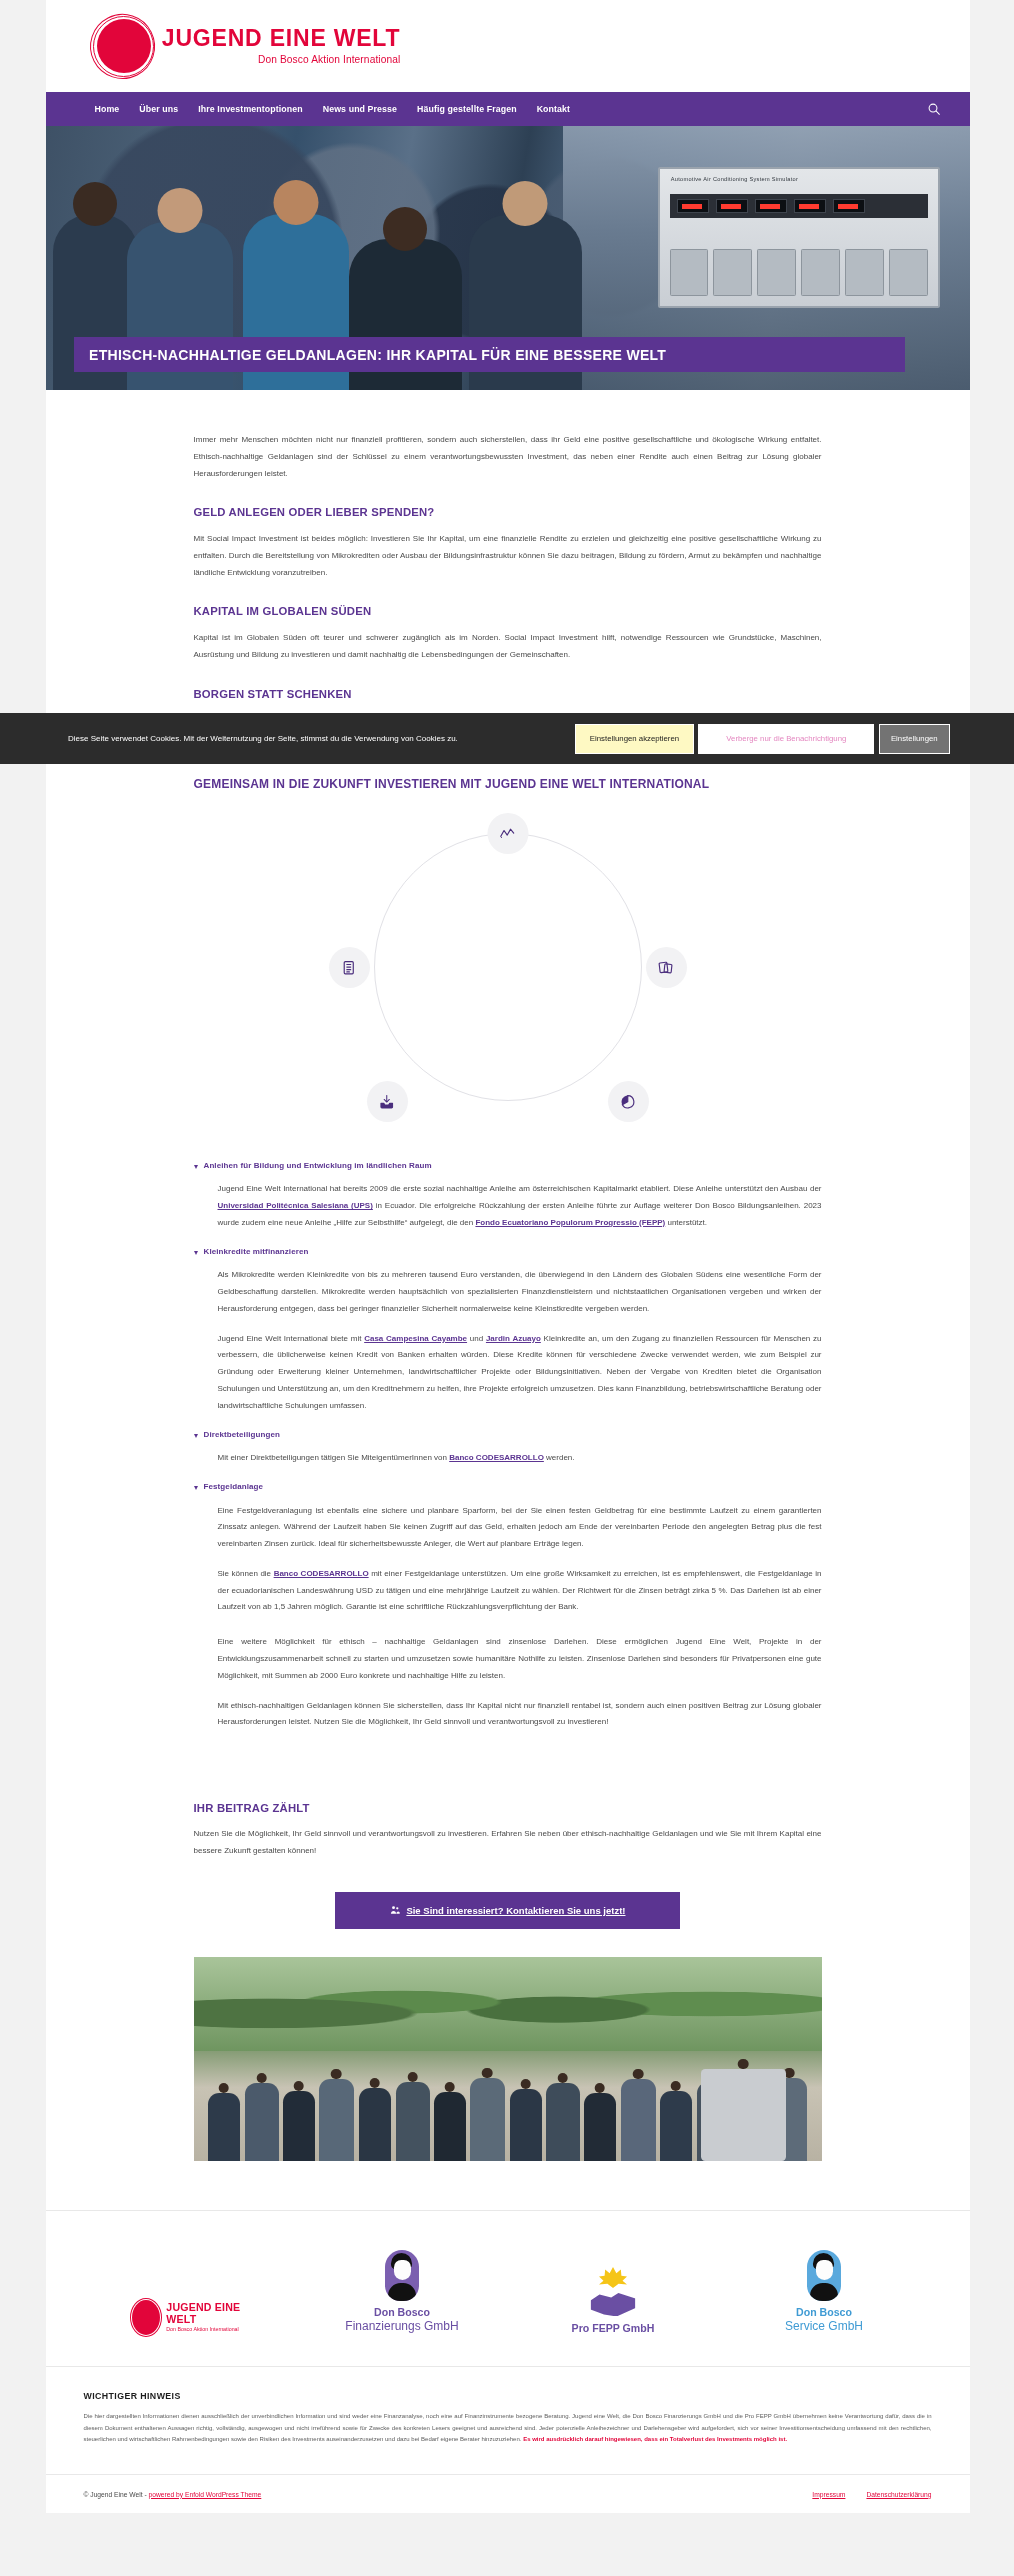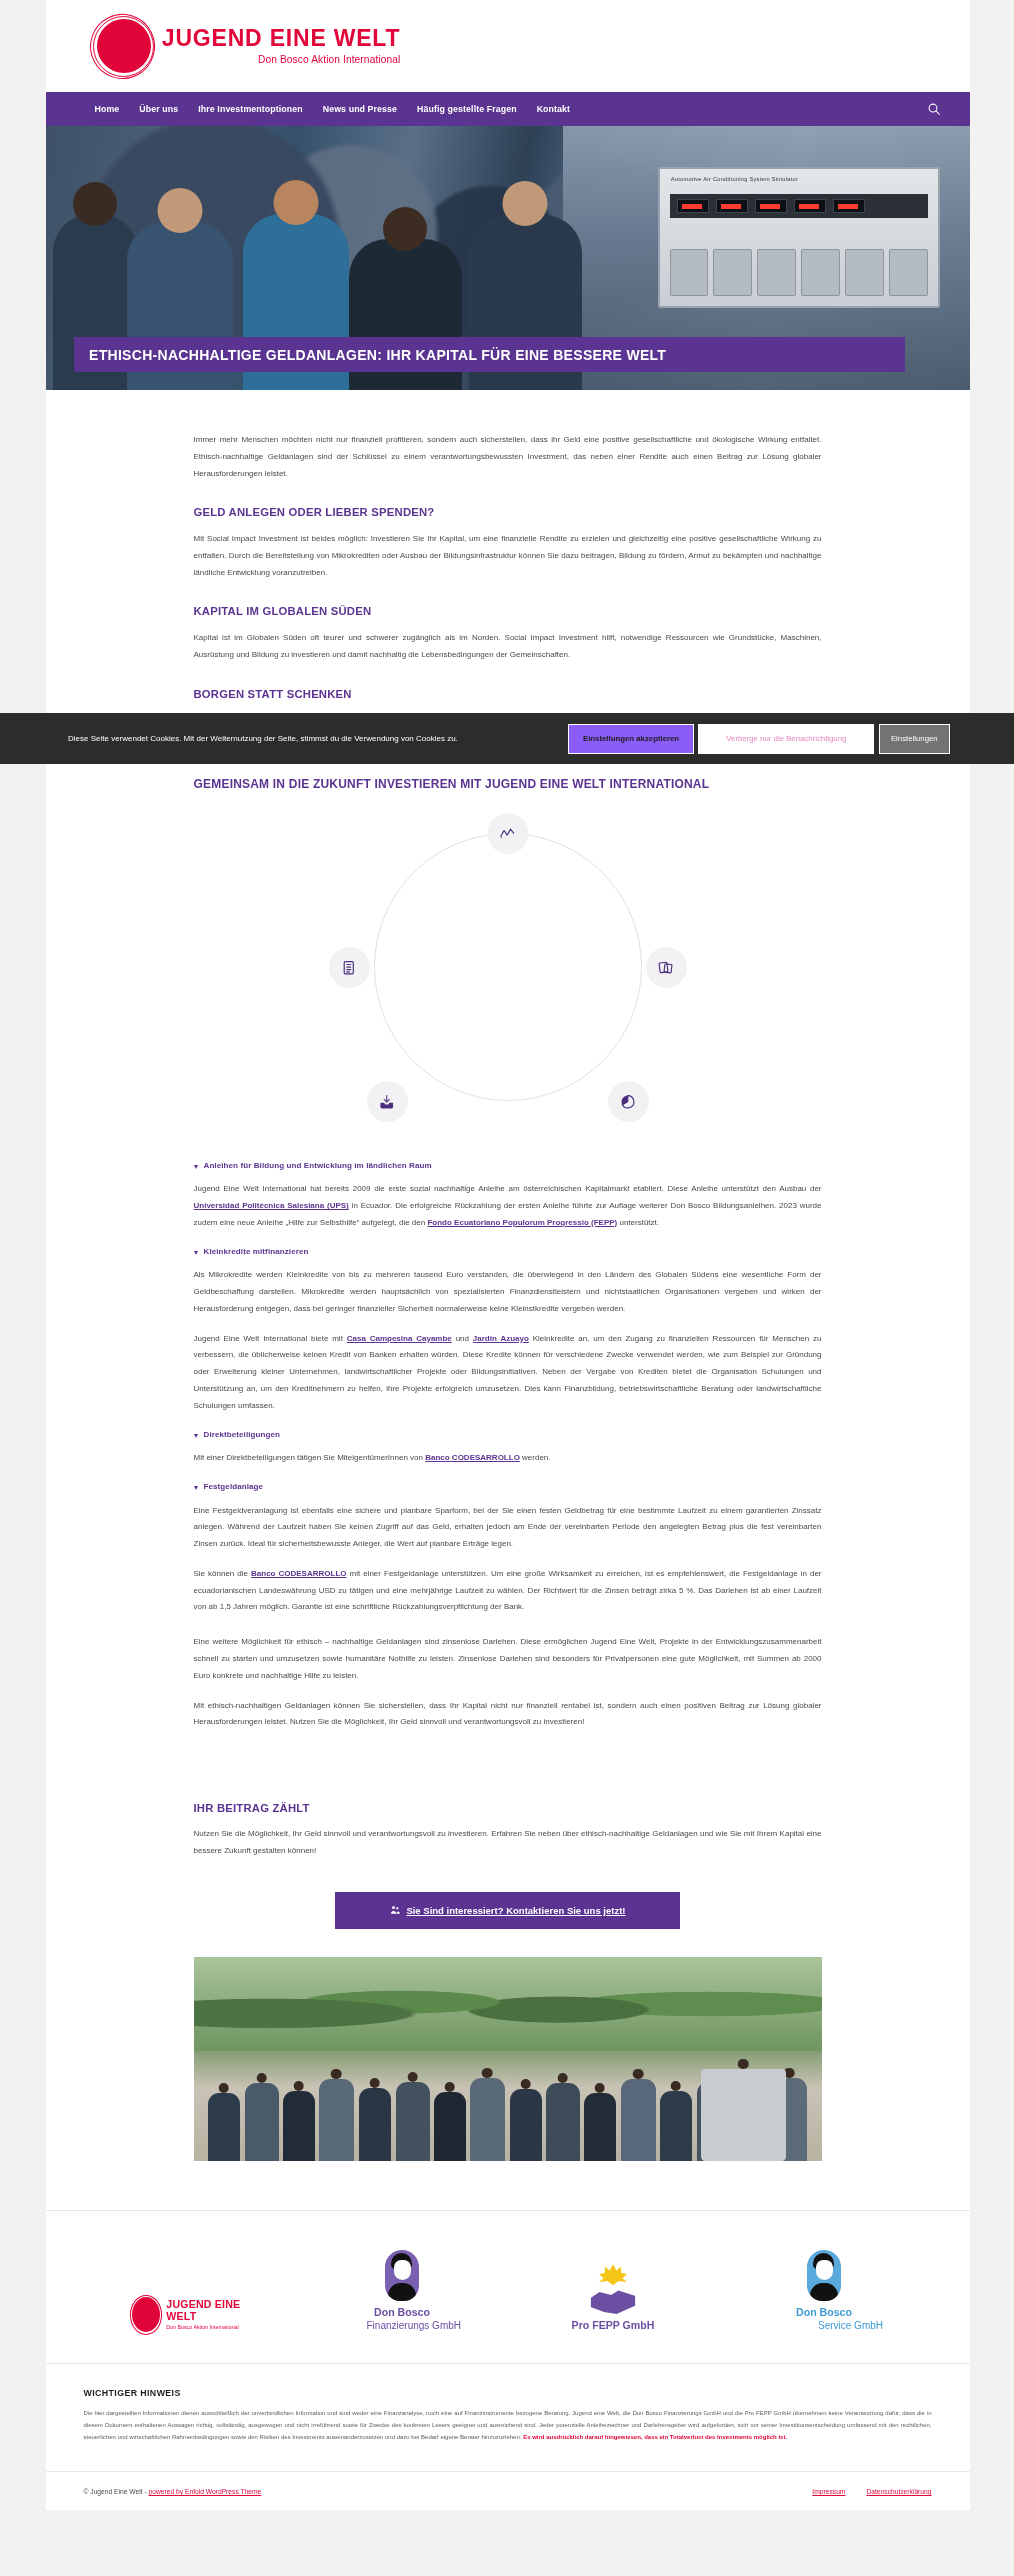--- a/index.html
+++ b/index.html
@@ -252,20 +252,21 @@
     border-left: 2.8px solid transparent;
     border-right: 2.8px solid transparent;
     border-top: 4.2px solid #5b3491;
   }
   .acc-body {
     font-size: 8px;
     line-height: 2.1;
     color: #4a4a4a;
     text-align: justify;
     padding: 7px 0 8.5px 0;
+    margin-left: 24px;
   }
   .acc-body p + p { margin-top: 12.7px; }
 
   
   .cta-wrap { text-align: center; margin: 32px 0 28px 0; }
   .cta-btn {
     display: inline-flex;
     align-items: center;
     justify-content: center;
     gap: 6.3px;
@@ -312,21 +313,21 @@
   .footer-logos-band {
     border-top: 0.7px solid #e8e8e8;
     padding: 39px 0 31px 0;
     display: flex;
     justify-content: center;
     align-items: flex-end;
     gap: 93px;
   }
   .flogo { text-align: center; width: 118px; }
   .flogo-caption-1 { font-size: 10.6px; font-weight: bold; line-height: 1.22; }
-  .flogo-caption-2 { font-size: 10px; line-height: 1.3; text-align: right; }
+  .flogo-caption-2 { font-size: 12px; line-height: 1.3; }
   .bosco-bust {
     width: 34px; height: 51px; margin: 0 auto 5.6px auto;
     border-radius: 17px 17px 15.5px 15.5px;
     position: relative; overflow: hidden;
   }
   .bosco-bust .hair {
     position: absolute; left: 6.3px; top: 3.5px; width: 21px; height: 15.5px;
     background: #111; border-radius: 10.6px 10.6px 4.2px 4.2px;
   }
   .bosco-bust .face {
@@ -418,21 +419,21 @@
     height: 30px;
     display: inline-flex;
     align-items: center;
     justify-content: center;
     font-size: 7.8px;
     cursor: pointer;
     border: 0.7px solid #ffffff;
     font-family: "Liberation Sans", sans-serif;
     white-space: nowrap;
   }
-  .ck-accept { background: #8b5cf6; color: #1c1c1c; padding: 0 14px; border-color: #ffffff; font-weight: bold; }
+  .ck-accept { background: #fef9c3; color: #1c1c1c; padding: 0 14px; border-color: #ffffff; }
   .ck-hide   { background: #ffffff; color: #e487c0; padding: 0 27px; border-color: #ffffff; }
   .ck-settings { background: #737373; color: #ffffff; padding: 0 11.3px; }
 </style>
 </head>
 <body>
 
 <div class="page">
  <div class="shell">
 
   <header class="site-header">

